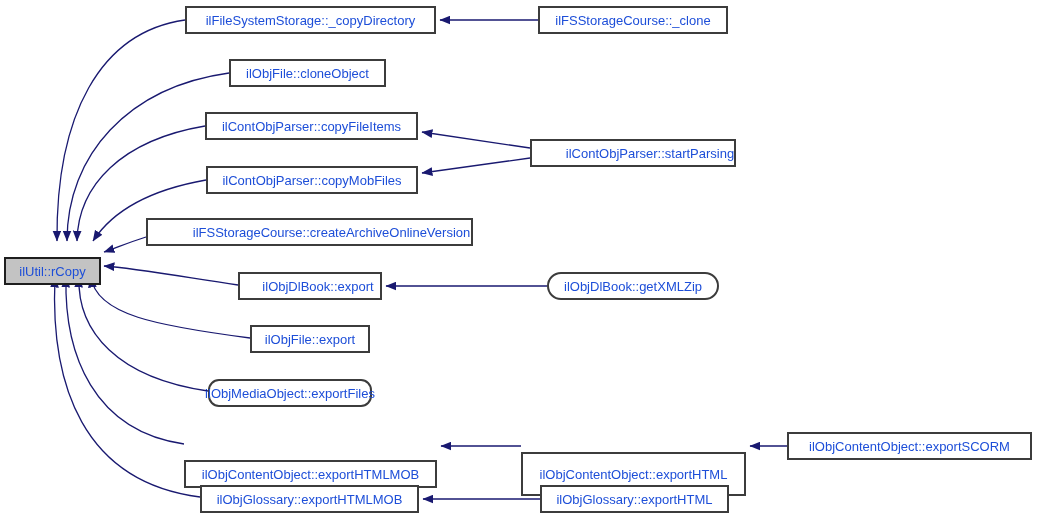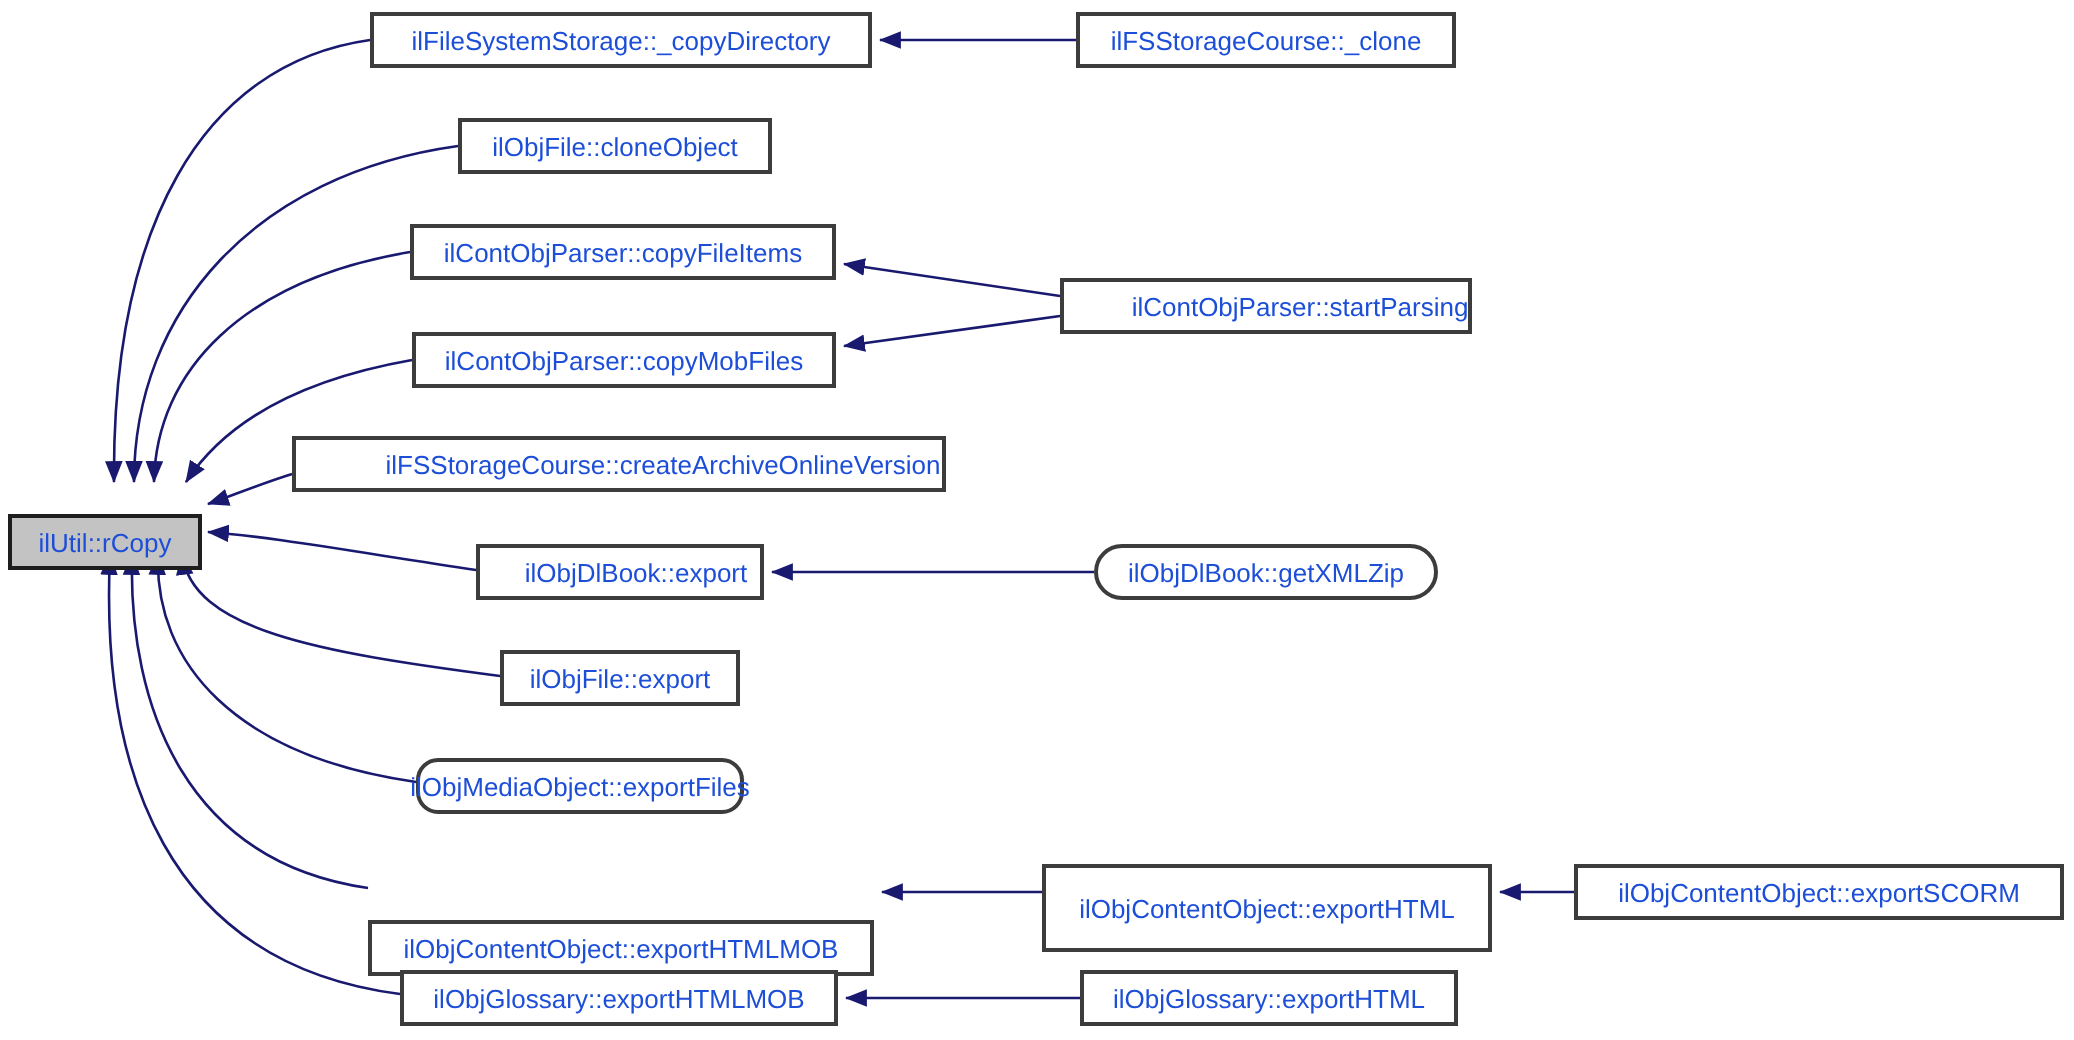--- a/index.html
+++ b/index.html
@@ -83,17 +83,17 @@
       <div class="node" style="left: 206px; top: 166px; width: 212px; height: 28px;">ilContObjParser::copyMobFiles</div>
       <div class="node" style="left: 146px; top: 218px; width: 327px; height: 28px; padding-left: 44px;">ilFSStorageCourse::createArchiveOnlineVersion</div>
       <div class="node" style="left: 238px; top: 272px; width: 144px; height: 28px; padding-left: 16px;">ilObjDlBook::export</div>
       <div class="node" style="left: 250px; top: 325px; width: 120px; height: 28px;">ilObjFile::export</div>
       <div class="node" style="left: 208px; top: 379px; width: 164px; height: 28px; border-radius: 11px;">ilObjMediaObject::exportFiles</div>
       <div class="node" style="left: 184px; top: 432px; width: 253px; height: 28px; margin-top: 28px;">ilObjContentObject::exportHTMLMOB</div>
       <div class="node" style="left: 200px; top: 485px; width: 219px; height: 28px;">ilObjGlossary::exportHTMLMOB</div>
       <div class="node" style="left: 538px; top: 6px; width: 190px; height: 28px;">ilFSStorageCourse::_clone</div>
       <div class="node" style="left: 530px; top: 139px; width: 206px; height: 28px; padding-left: 34px;">ilContObjParser::startParsing</div>
       <div class="node" style="left: 547px; top: 272px; width: 172px; height: 28px; border-radius: 14px;">ilObjDlBook::getXMLZip</div>
-      <div class="node" style="left: 521px; top: 432px; width: 225px; height: 44px;">ilObjContentObject::exportHTML</div>
+      <div class="node" style="left: 521px; top: 452px; width: 225px; height: 44px;">ilObjContentObject::exportHTML</div>
       <div class="node" style="left: 540px; top: 485px; width: 189px; height: 28px;">ilObjGlossary::exportHTML</div>
       <div class="node" style="left: 787px; top: 432px; width: 245px; height: 28px;">ilObjContentObject::exportSCORM</div>
     </div>
 </div>
 
 </body></html>

